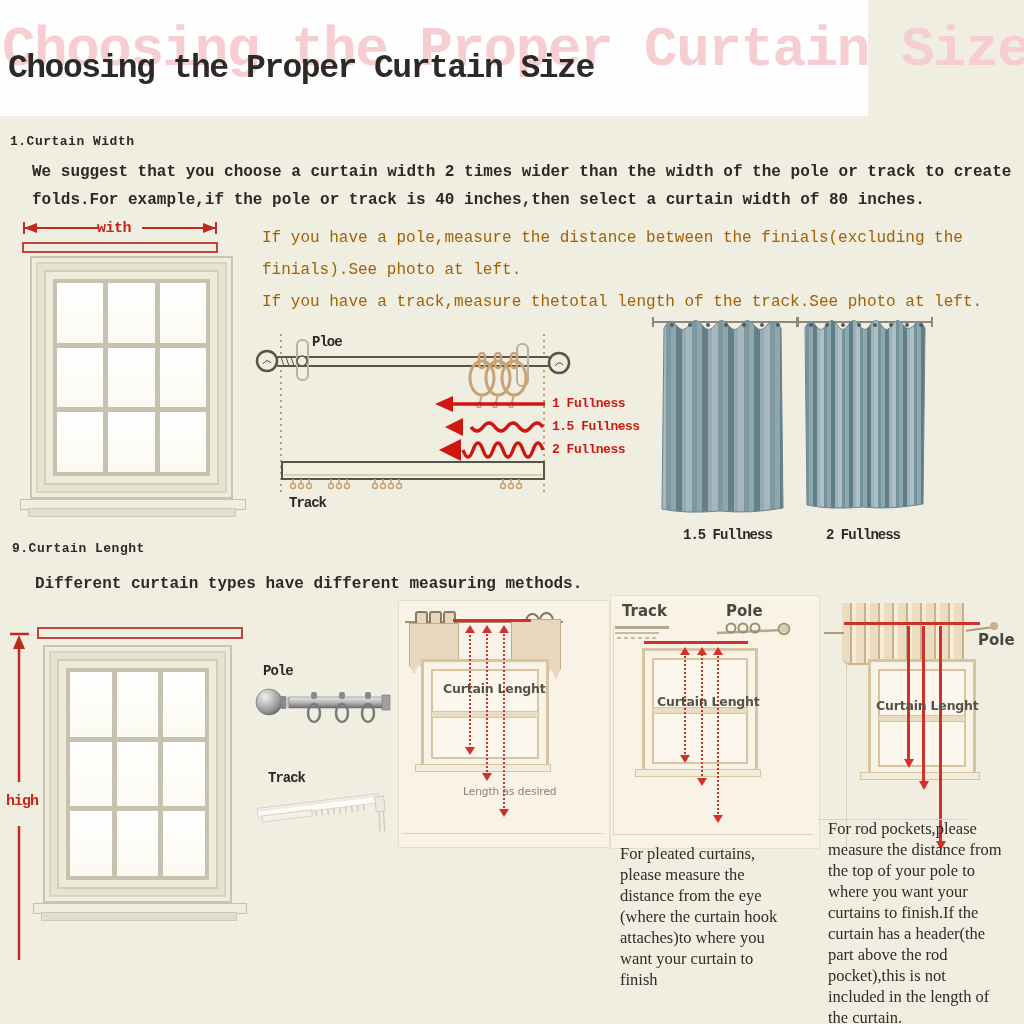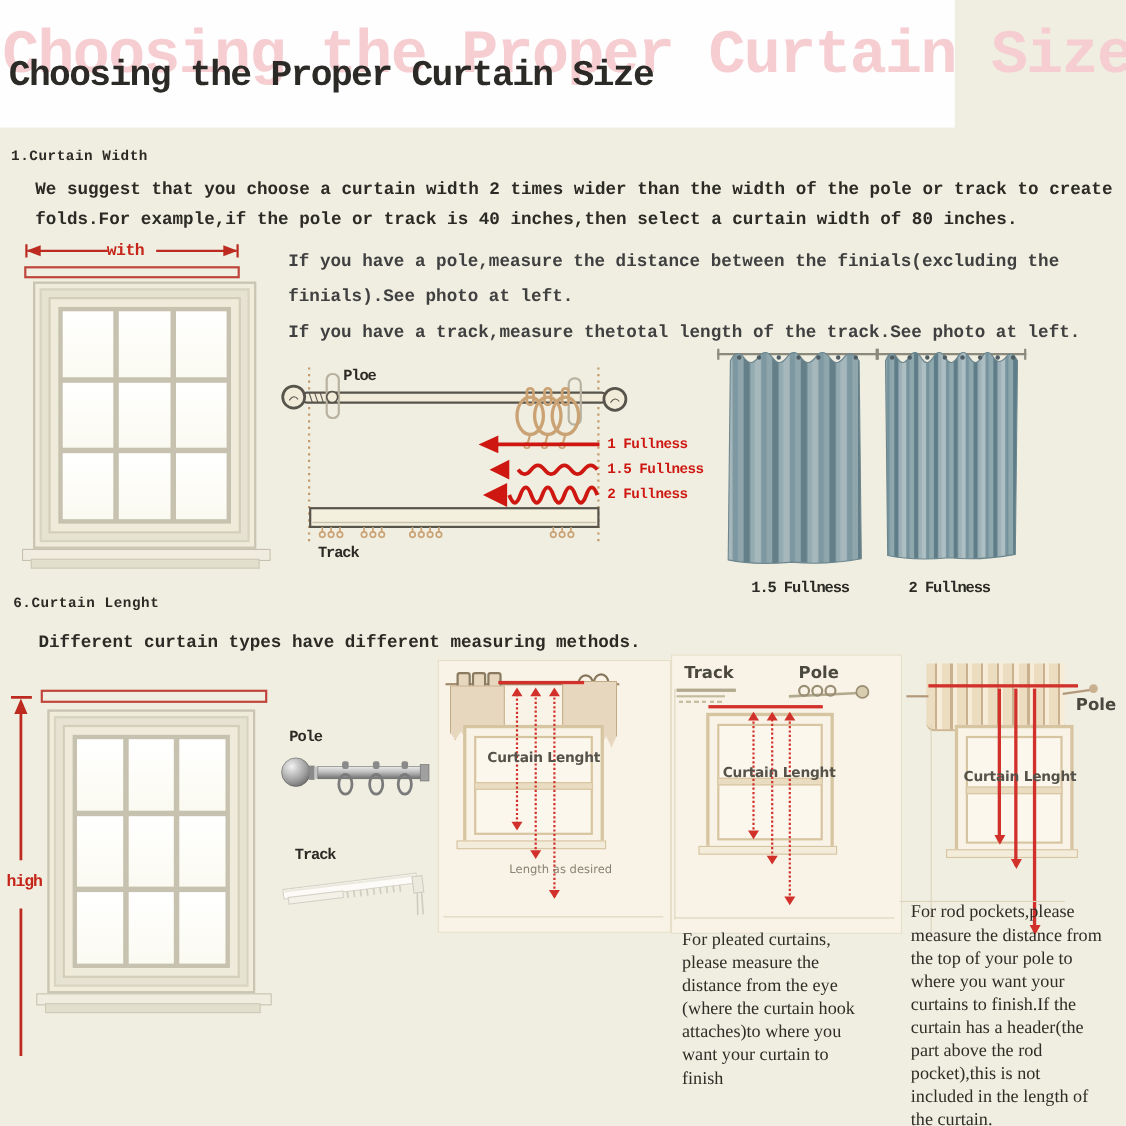--- a/index.html
+++ b/index.html
@@ -9,21 +9,21 @@
   
   #top-strip{position:absolute;left:0;top:0;width:868px;height:116px;background:#fefefe;}
   #ghost-title{position:absolute;left:2px;top:18px;font-size:56px;font-weight:700;
                letter-spacing:-1.5px;color:#f6ced2;white-space:nowrap;}
   #main-title{position:absolute;left:8px;top:50px;font-size:33px;font-weight:700;
               letter-spacing:-1.5px;color:#2b2a26;white-space:nowrap;}
   
   .h-sec{position:absolute;font-size:13px;font-weight:700;color:#2b2a24;letter-spacing:.5px;white-space:pre;}
   .mono-body{position:absolute;font-size:16px;font-weight:700;color:#2b2a24;line-height:28px;
              white-space:pre-line;}
-  .mono-note{position:absolute;font-size:16px;font-weight:700;color:#404040;line-height:32px;white-space:pre-line;}
+  .mono-note{position:absolute;font-size:16px;font-weight:400;color:#a16207;line-height:32px;white-space:pre-line;}
   .mini-label{position:absolute;font-size:14px;font-weight:700;color:#2b2a24;letter-spacing:-1px;}
   .red-label{position:absolute;color:#c6251a;font-weight:700;font-size:15px;letter-spacing:-.5px;}
   .fullness-label{position:absolute;color:#cf1712;font-weight:700;font-size:13px;letter-spacing:-.5px;white-space:nowrap;}
   .photo-label{position:absolute;font-size:14px;font-weight:700;color:#2b2a24;letter-spacing:-1px;white-space:nowrap;}
   
   .win{position:absolute;}
   .wf1{position:absolute;inset:0;background:#e7e3d2;border:2px solid #c9c5b2;
        box-shadow:inset 0 0 0 4px #efecdc, inset 0 0 0 6px #d8d4c2;}
   .wf2{position:absolute;inset:12px;background:#eeebdb;border:2px solid #d2ceba;}
   .panes{position:absolute;inset:7px;background:#c6c2af;display:grid;
@@ -230,21 +230,21 @@
         <circle cx="48" cy="13" r="2"></circle>
       <circle cx="64" cy="13" r="2"></circle>
         <circle cx="80" cy="13" r="2"></circle>
         <circle cx="96" cy="13" r="2"></circle>
       <circle cx="112" cy="13" r="2"></circle>
         <circle cx="126" cy="13" r="2"></circle>
     </g>
   </svg>
   <span class="photo-label" style="left:826px;top:527px;">2 Fullness</span>
 
-  <div class="h-sec" style="left:12px;top:541px;">6.Curtain Lenght</div>
+  <div class="h-sec" style="left:12px;top:541px;">9.Curtain Lenght</div>
   <div class="mono-body" style="left:35px;top:570px;width:700px;">Different curtain types have different measuring methods.</div>
 
   <div class="red-rect" style="left:37px;top:627px;width:202px;height:8px;"></div>
   <div class="win" style="left:43px;top:645px;width:189px;height:258px;">
     <div class="wf1">
       <div class="wf2">
         <div class="panes">
           <div class="pane"></div>
             <div class="pane"></div>
             <div class="pane"></div>

